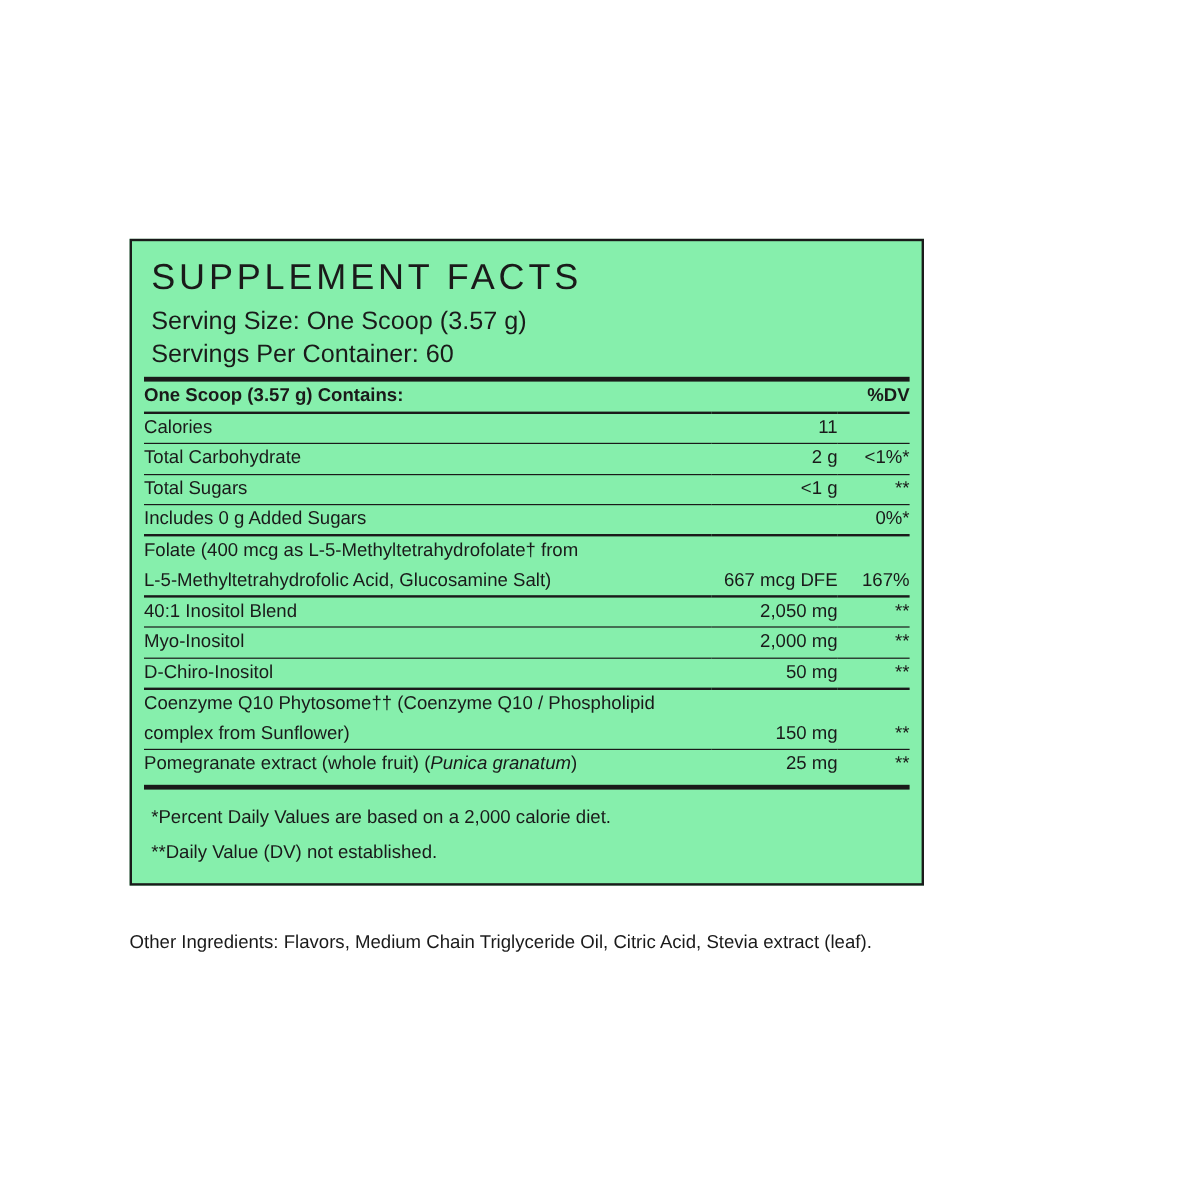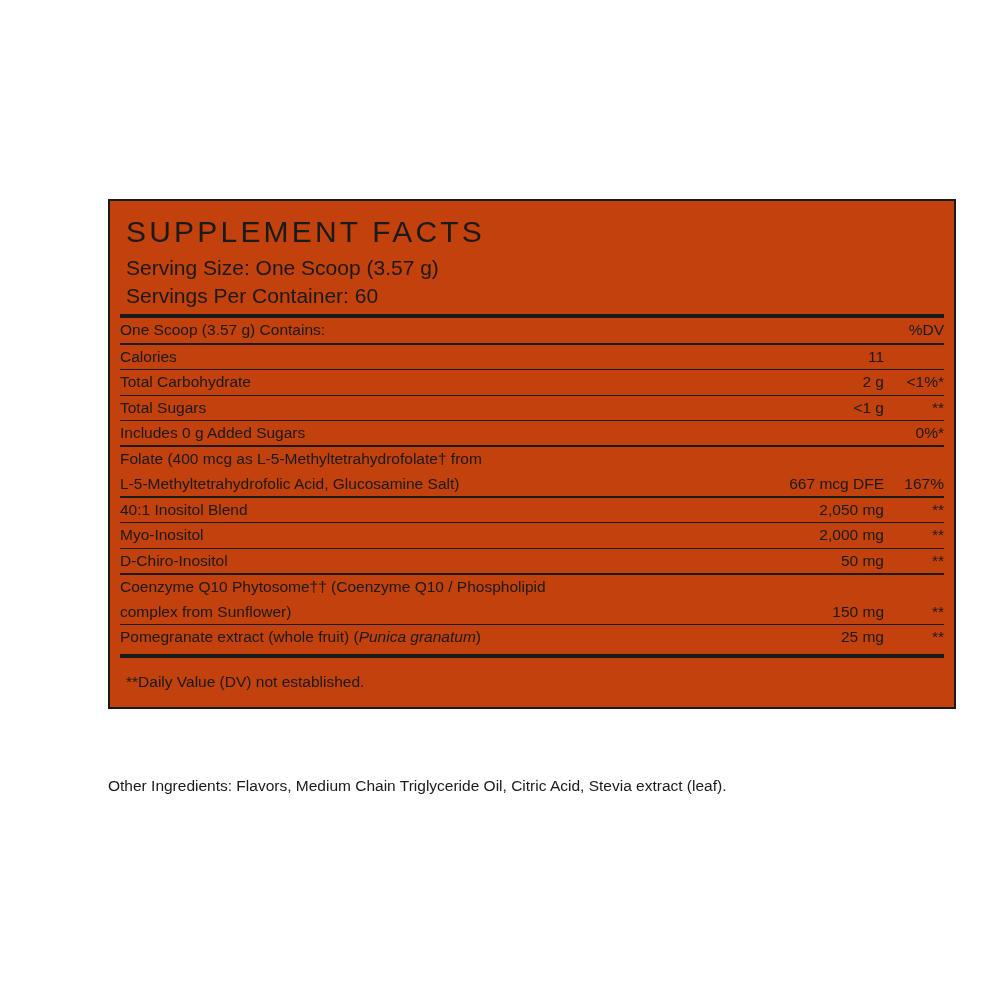--- a/index.html
+++ b/index.html
@@ -12,25 +12,25 @@
     height: 1000px;
     font-family: "Liberation Sans", sans-serif;
     color: #1a1a1a;
     position: relative;
     overflow: hidden;
   }
   .panel {
     position: absolute;
     left: 108px;
     top: 199px;
-    width: 848px;
+    width: 662px;
     border: 2px solid #1a1a1a;
     box-sizing: border-box;
     padding: 12px 10px 10px 10px;
-    background: #c2410c;
+    background: #86efac;
   }
   .sf-title {
     font-size: 30px;
     letter-spacing: 3.2px;
     font-weight: 400;
     line-height: 1.1;
     padding: 2px 0 6px 6px;
   }
   .serving-line {
     font-size: 21px;
@@ -65,21 +65,21 @@
     white-space: nowrap;
     padding-right: 6px;
     width: 60px;
   }
   tr.bdr-thin > td {
     border-top: 1px solid #1a1a1a;
   }
   tr.bdr-med > td {
     border-top: 2px solid #1a1a1a;
   }
-  .bold { font-weight: normal; }
+  .bold { font-weight: bold; }
   .ind1 { padding-left: 22px; margin-top: 35px; }
   .ind2 { padding-left: 38px; }
   .ind-cont { padding-left: 22px; margin-left: 32px; }
   .ital { font-style: italic; }
   .footnotes {
     padding: 10px 6px 0 6px;
     font-size: 15.5px;
     line-height: 1.85;
   }
   .other-ing {
@@ -183,18 +183,19 @@
         <td class="name"><span>Pomegranate extract (whole fruit) (</span><span class="ital">Punica granatum</span><span>)</span></td>
         <td class="amount">25 mg</td>
         <td class="dv">**</td>
       </tr>
     </tbody>
   </table>
 
   <div class="rule-thick"></div>
 
   <div class="footnotes">
+    <div>*Percent Daily Values are based on a 2,000 calorie diet.</div>
     <div>**Daily Value (DV) not established.</div>
   </div>
 
 </div>
 
 <div class="other-ing">Other Ingredients: Flavors, Medium Chain Triglyceride Oil, Citric Acid, Stevia extract (leaf).</div>
 
 </body></html>

